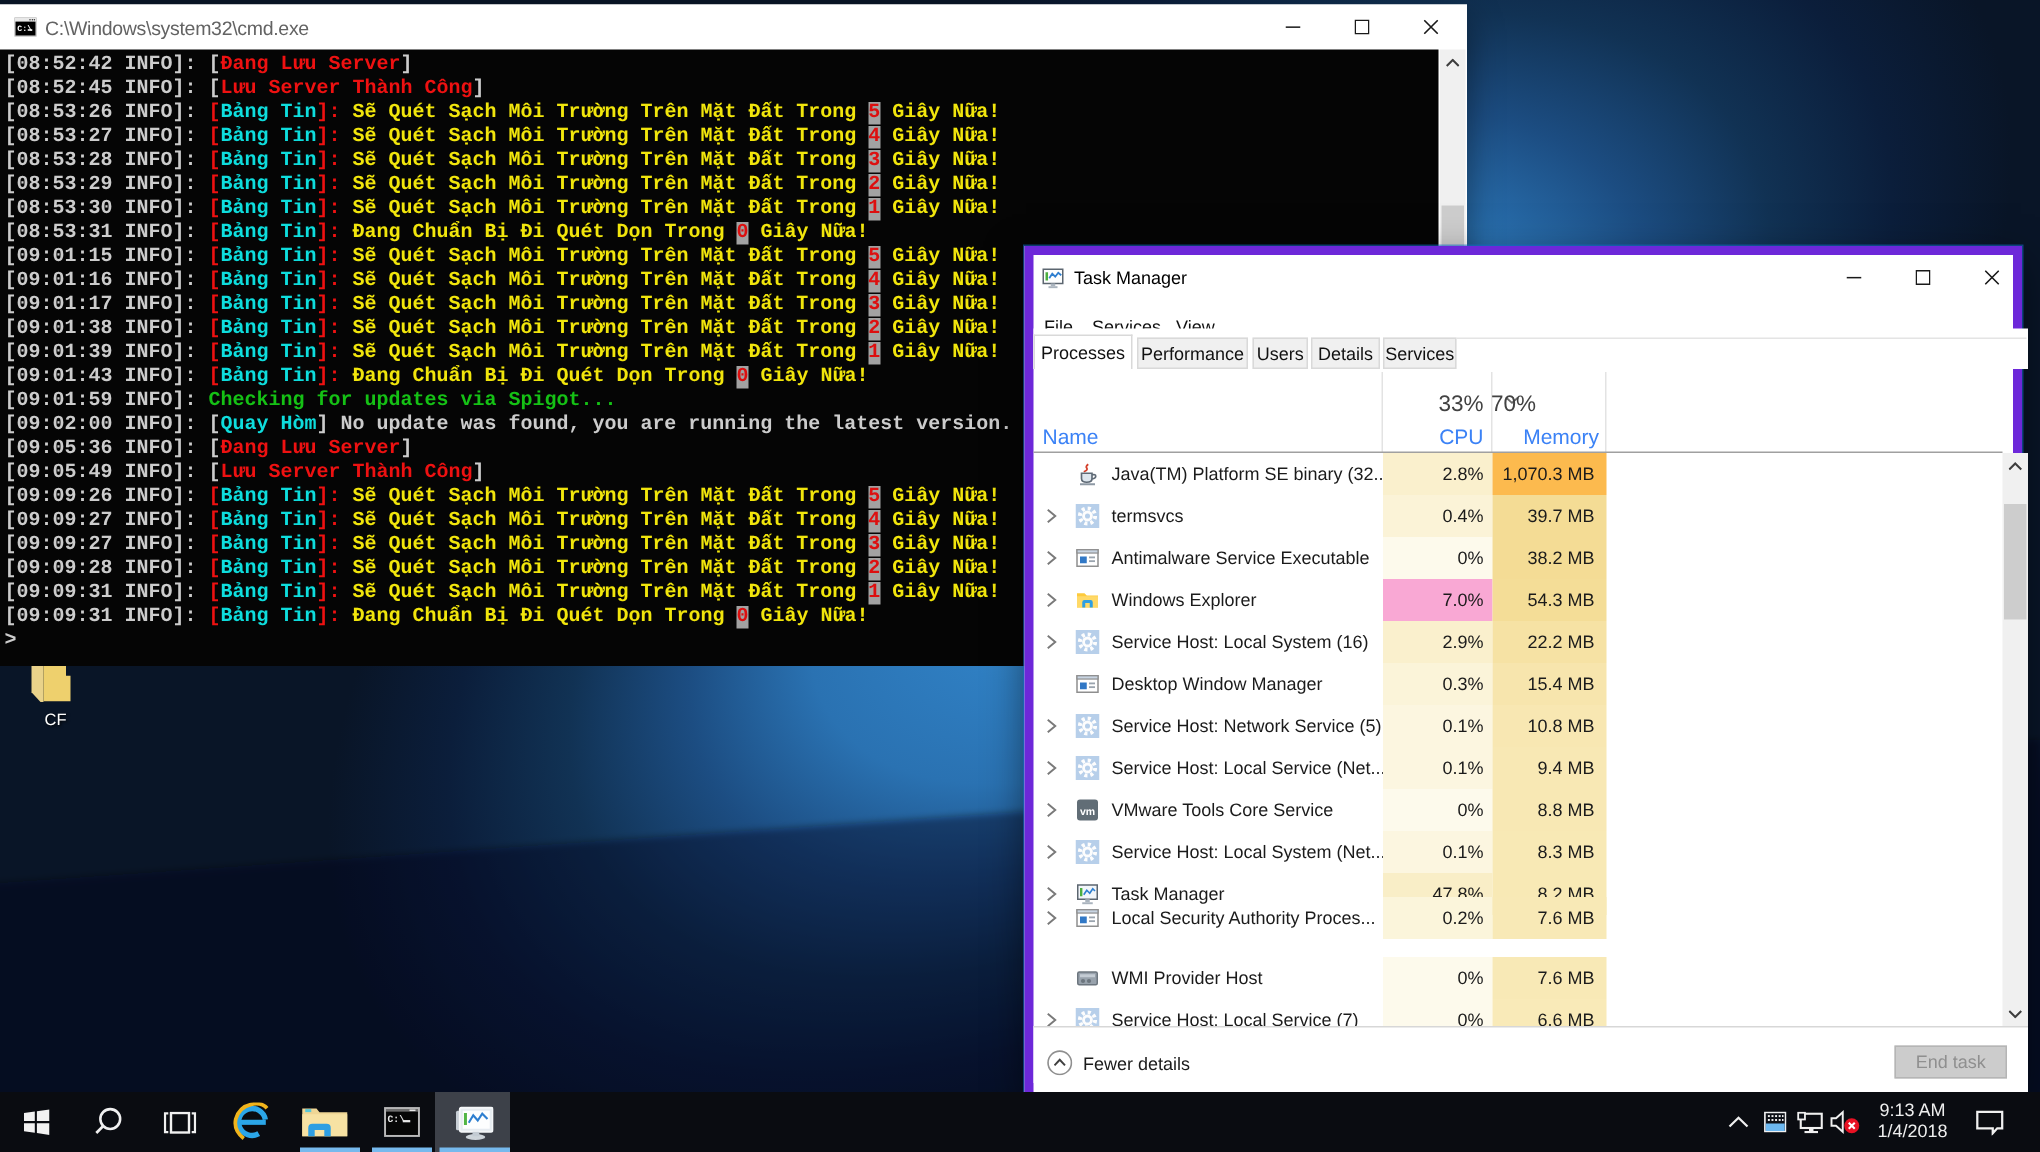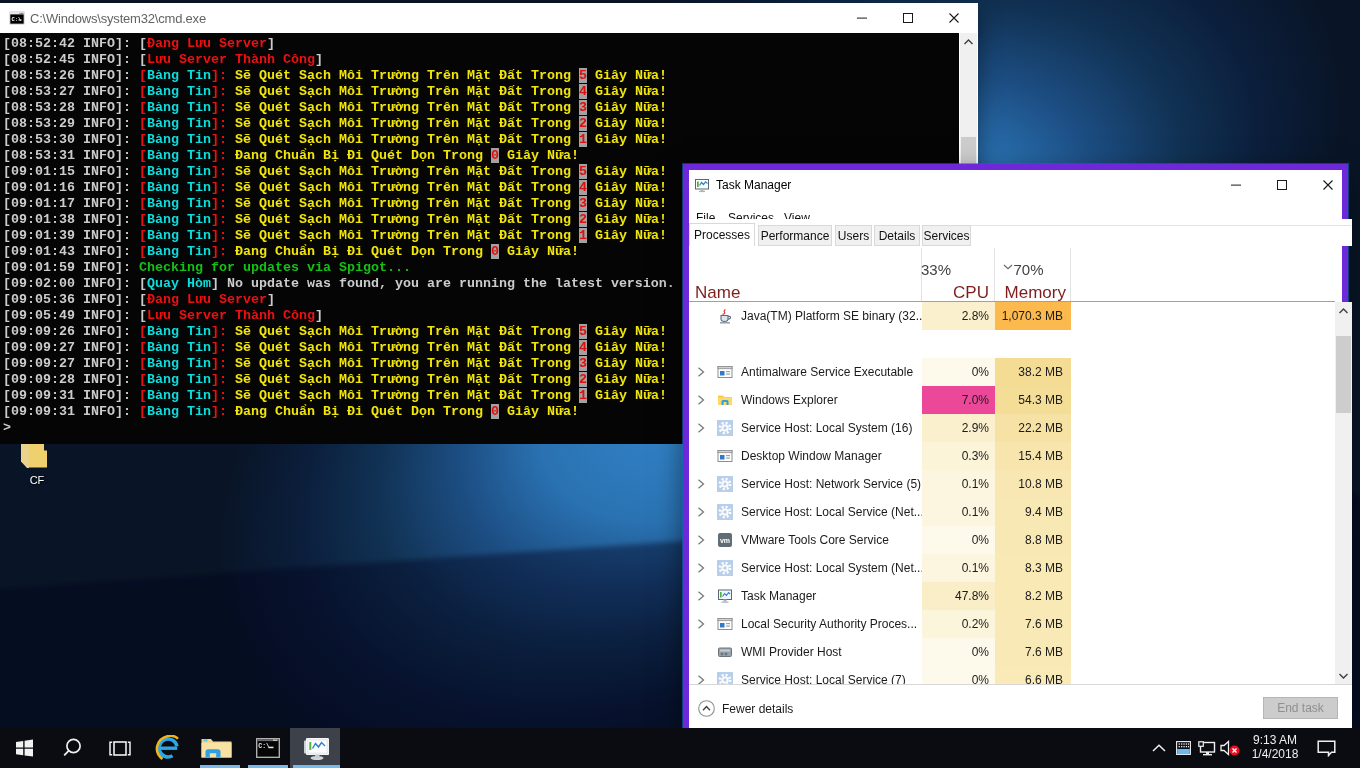--- a/index.html
+++ b/index.html
@@ -22,21 +22,21 @@
 .capbtn{position:absolute;top:0;width:46px;height:30px;display:flex;align-items:center;justify-content:center}
 
 #tm{position:absolute;left:683px;top:164px;width:665px;height:564px;background:#fff;border:6px solid #6d28d9;box-shadow:0 0 0 1px rgba(18,108,200,.55),0 10px 26px rgba(0,0,0,.5)}
 #tm .ttl{position:absolute;left:27px;top:8px;font-size:12px;color:#000}
 .menu{position:absolute;top:41px;font-size:12px;color:#111}
 .tabs{position:absolute;left:0px;top:49px;width:663px;height:27px;background:#fff}
 .tab{position:absolute;bottom:0;background:#f0f0f0;border:1px solid #d9d9d9;font-size:12px;color:#111;text-align:center}
 .tab.on{background:#fff;border-bottom:none;z-index:2}
 .hline{position:absolute;background:#a0a0a0}
 .vline{position:absolute;background:#e3e3e3;width:1px}
-.colhdr{font-size:17px;color:#7f1d1d;position:absolute}
+.colhdr{font-size:14px;color:#3b82f6;position:absolute}
 .pct{font-size:15px;color:#424242;position:absolute}
 .row{position:absolute;left:1px;width:646px;height:28px}
 .row .nm{position:absolute;left:50px;top:7px;font-size:12px;color:#1b1b1b;white-space:nowrap}
 .row .chev{position:absolute;left:6px;top:9px}
 .row .cpu{position:absolute;left:231px;width:73px;height:28px;font-size:12px;color:#1b1b1b;text-align:right;padding:7px 6px 0 0}
 .row .mem{position:absolute;left:304px;width:76px;height:28px;font-size:12px;color:#1b1b1b;text-align:right;padding:7px 8px 0 0}
 .row .ric{position:absolute;left:26px;top:6px}
 #tmsb{position:absolute;left:646px;top:132px;width:17px;height:382px;background:#f0f0f0}
 #tmsb .th{position:absolute;left:1px;top:34px;width:15px;height:77px;background:#cdcdcd}
 #tmfoot{position:absolute;left:0;top:514px;width:663px;height:47px;background:#fff;border-top:1px solid #d7d7d7}
@@ -164,45 +164,63 @@
 <div class="tab on" style="left:0px;width:66px;height:23px;line-height:23px">Processes</div>
 <div class="tab" style="left:69px;width:74px;height:21px;line-height:21px">Performance</div>
 <div class="tab" style="left:146px;width:37px;height:21px;line-height:21px">Users</div>
 <div class="tab" style="left:185px;width:46px;height:21px;line-height:21px">Details</div>
 <div class="tab" style="left:233px;width:49px;height:21px;line-height:21px">Services</div>
 </div>
 <div class="abs" style="left:282px;top:55px;width:380px;height:1px;background:#e4e4e4"></div>
 <div class="vline" style="left:232px;top:78px;height:54px"></div>
 <div class="vline" style="left:305px;top:78px;height:54px"></div>
 <div class="vline" style="left:381px;top:78px;height:54px"></div>
-<div class="pct" style="left:232px;width:68px;top:91px">33%</div>
+<div class="pct" style="left:232px;width:68px;text-align:right;top:91px">33%</div>
 <div class="colhdr" style="left:232px;width:68px;text-align:right;top:113px">CPU</div>
 <div class="abs" style="left:314px;top:94px">
       <svg width="10" height="6" viewBox="0 0 10 6" style="">
         <path d="M1 1 L5 4.6 L9 1" fill="none" stroke="#6a6a6a" stroke-width="1.2"></path>
       </svg>
     </div>
-<div class="pct" style="left:305px;width:69px;text-align:center;top:91px">70%</div>
+<div class="pct" style="left:305px;width:69px;text-align:left;top:91px">70%</div>
 <div class="colhdr" style="left:305px;width:72px;text-align:right;top:113px">Memory</div>
 <div class="colhdr" style="left:6px;top:113px">Name</div>
 <div class="hline" style="left:0;top:131px;width:646px;height:1px"></div>
 <div class="abs" style="left:1px;top:132px;width:645px;height:383px;overflow:hidden">
 <div class="row" style="top:0px">
 <div class="ric">
           <svg width="16" height="16" viewBox="0 0 16 16" style="">
             <path d="M5.5 6.5 Q8.5 5.5 7.5 4 Q6.5 3 8.5 1.5" fill="none" stroke="#d5402b" stroke-width="1.2"></path>
             <path d="M4 7.5 h7 v3.5 q0 2.5 -3.5 2.5 q-3.5 0 -3.5 -2.5 Z" fill="#dde6ee" stroke="#5f6a76" stroke-width="1.1"></path>
             <path d="M11 8.5 q2.5 -0.5 2.5 1 q0 1.5 -2.5 1.8" fill="none" stroke="#5f6a76" stroke-width="1.1"></path>
             <path d="M3 14.8 h10" stroke="#8e99a4" stroke-width="1.4"></path>
           </svg>
         </div>
 <div class="nm">Java(TM) Platform SE binary (32...</div>
 <div class="cpu" style="background:#faf0cd">2.8%</div>
 <div class="mem" style="background:#fcba4e">1,070.3 MB</div>
 </div>
+<div class="row" style="top:28px">
+<div class="chev">
+          <svg width="9" height="10" viewBox="0 0 9 10" style="">
+            <path d="M1.5 0.8 L6.5 5 L1.5 9.2" fill="none" stroke="#7a7a7a" stroke-width="1.3"></path>
+          </svg>
+        </div>
+<div class="ric">
+          <svg width="16" height="16" viewBox="0 0 16 16" style="">
+            <rect width="16" height="16" fill="#b7cfea"></rect>
+            <circle cx="8" cy="8" r="5.1" fill="none" stroke="#fdfdfd" stroke-width="2.6" stroke-dasharray="2.05 1.95"></circle>
+            <circle cx="8" cy="8" r="3.6" fill="#fdfdfd"></circle>
+            <circle cx="8" cy="8" r="1.7" fill="#b7cfea"></circle>
+          </svg>
+        </div>
+<div class="nm">termsvcs</div>
+<div class="cpu" style="background:#fbf3d7">0.4%</div>
+<div class="mem" style="background:#f4dc95">39.7 MB</div>
+</div>
 <div class="row" style="top:56px">
 <div class="chev">
           <svg width="9" height="10" viewBox="0 0 9 10" style="">
             <path d="M1.5 0.8 L6.5 5 L1.5 9.2" fill="none" stroke="#7a7a7a" stroke-width="1.3"></path>
           </svg>
         </div>
 <div class="ric">
           <svg width="16" height="16" viewBox="0 0 16 16" style="">
             <rect x="1" y="2.5" width="14" height="11" fill="#fff" stroke="#8e8e8e"></rect>
             <rect x="1" y="2.5" width="14" height="2.2" fill="#c8d4e2" stroke="#8e8e8e" stroke-width="0.8"></rect>
@@ -222,21 +240,21 @@
           </svg>
         </div>
 <div class="ric">
           <svg width="16" height="16" viewBox="0 0 16 16" style="">
             <path d="M1 3.5 L6 3.5 L7.5 5 L15 5 L15 13 L1 13 Z" fill="#fdca3c"></path>
             <path d="M1 5.5 L15 5.5 L15 13 L1 13 Z" fill="#ffd967"></path>
             <path d="M4.5 13 L4.5 9.5 Q4.5 8 6 8 L10 8 Q11.5 8 11.5 9.5 L11.5 13 L9.5 13 L9.5 10 L6.5 10 L6.5 13 Z" fill="#2e9fe3"></path>
           </svg>
         </div>
 <div class="nm">Windows Explorer</div>
-<div class="cpu" style="background:#ec4899">7.0%</div>
+<div class="cpu" style="background:#f9a8d4">7.0%</div>
 <div class="mem" style="background:#f4dd97">54.3 MB</div>
 </div>
 <div class="row" style="top:112px">
 <div class="chev">
           <svg width="9" height="10" viewBox="0 0 9 10" style="">
             <path d="M1.5 0.8 L6.5 5 L1.5 9.2" fill="none" stroke="#7a7a7a" stroke-width="1.3"></path>
           </svg>
         </div>
 <div class="ric">
           <svg width="16" height="16" viewBox="0 0 16 16" style="">
@@ -346,21 +364,21 @@
             <rect x="3" y="4" width="1.6" height="5.5" fill="#4caf3f"></rect>
             <polyline points="5.5,8.5 7.5,5.5 9.5,7.5 11.5,4.5 13,6" fill="none" stroke="#2e7fd0" stroke-width="1.1"></polyline>
             <rect x="6.5" y="11.5" width="3" height="2" fill="#aab4be"></rect>
             <rect x="4.5" y="13.5" width="7" height="1.3" fill="#aab4be"></rect>
           </svg>
         </div>
 <div class="nm">Task Manager</div>
 <div class="cpu" style="background:#f9eec7">47.8%</div>
 <div class="mem" style="background:#f8e9b5">8.2 MB</div>
 </div>
-<div class="row" style="top:308px">
+<div class="row" style="top:296px">
 <div class="chev">
           <svg width="9" height="10" viewBox="0 0 9 10" style="">
             <path d="M1.5 0.8 L6.5 5 L1.5 9.2" fill="none" stroke="#7a7a7a" stroke-width="1.3"></path>
           </svg>
         </div>
 <div class="ric">
           <svg width="16" height="16" viewBox="0 0 16 16" style="">
             <rect x="1" y="2.5" width="14" height="11" fill="#fff" stroke="#8e8e8e"></rect>
             <rect x="1" y="2.5" width="14" height="2.2" fill="#c8d4e2" stroke="#8e8e8e" stroke-width="0.8"></rect>
             <rect x="3" y="7" width="4.5" height="4.5" fill="#3178c6"></rect>

